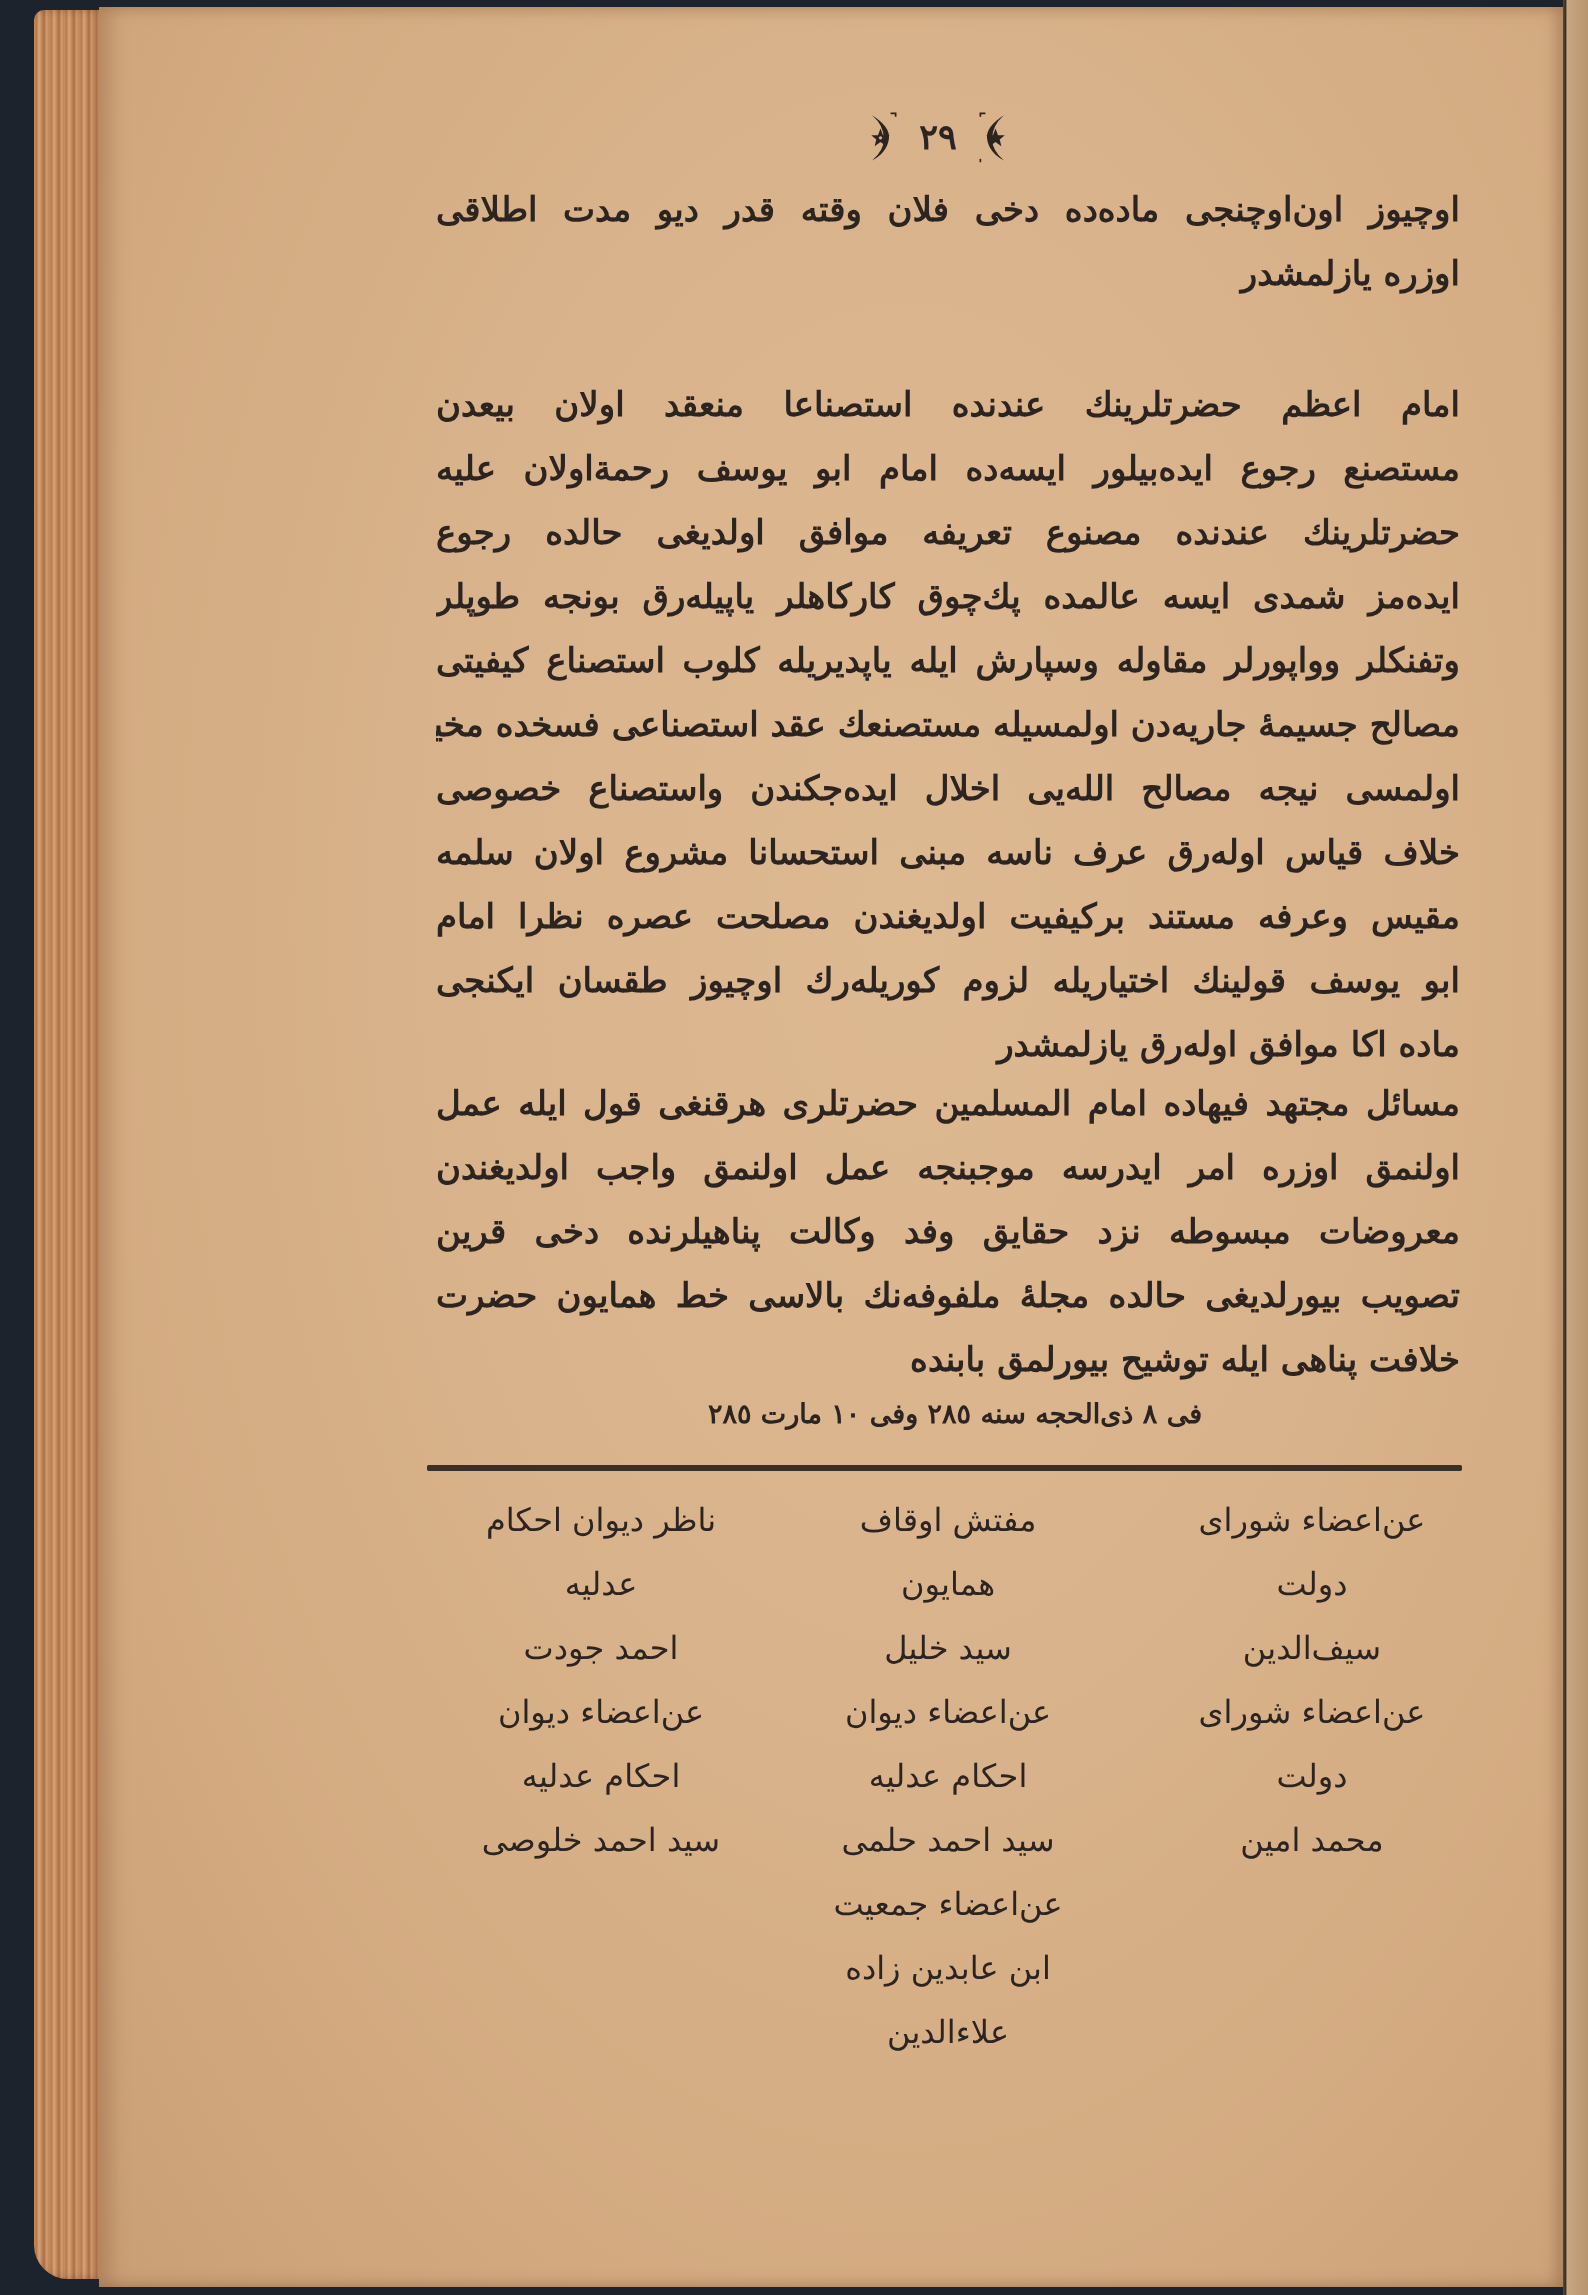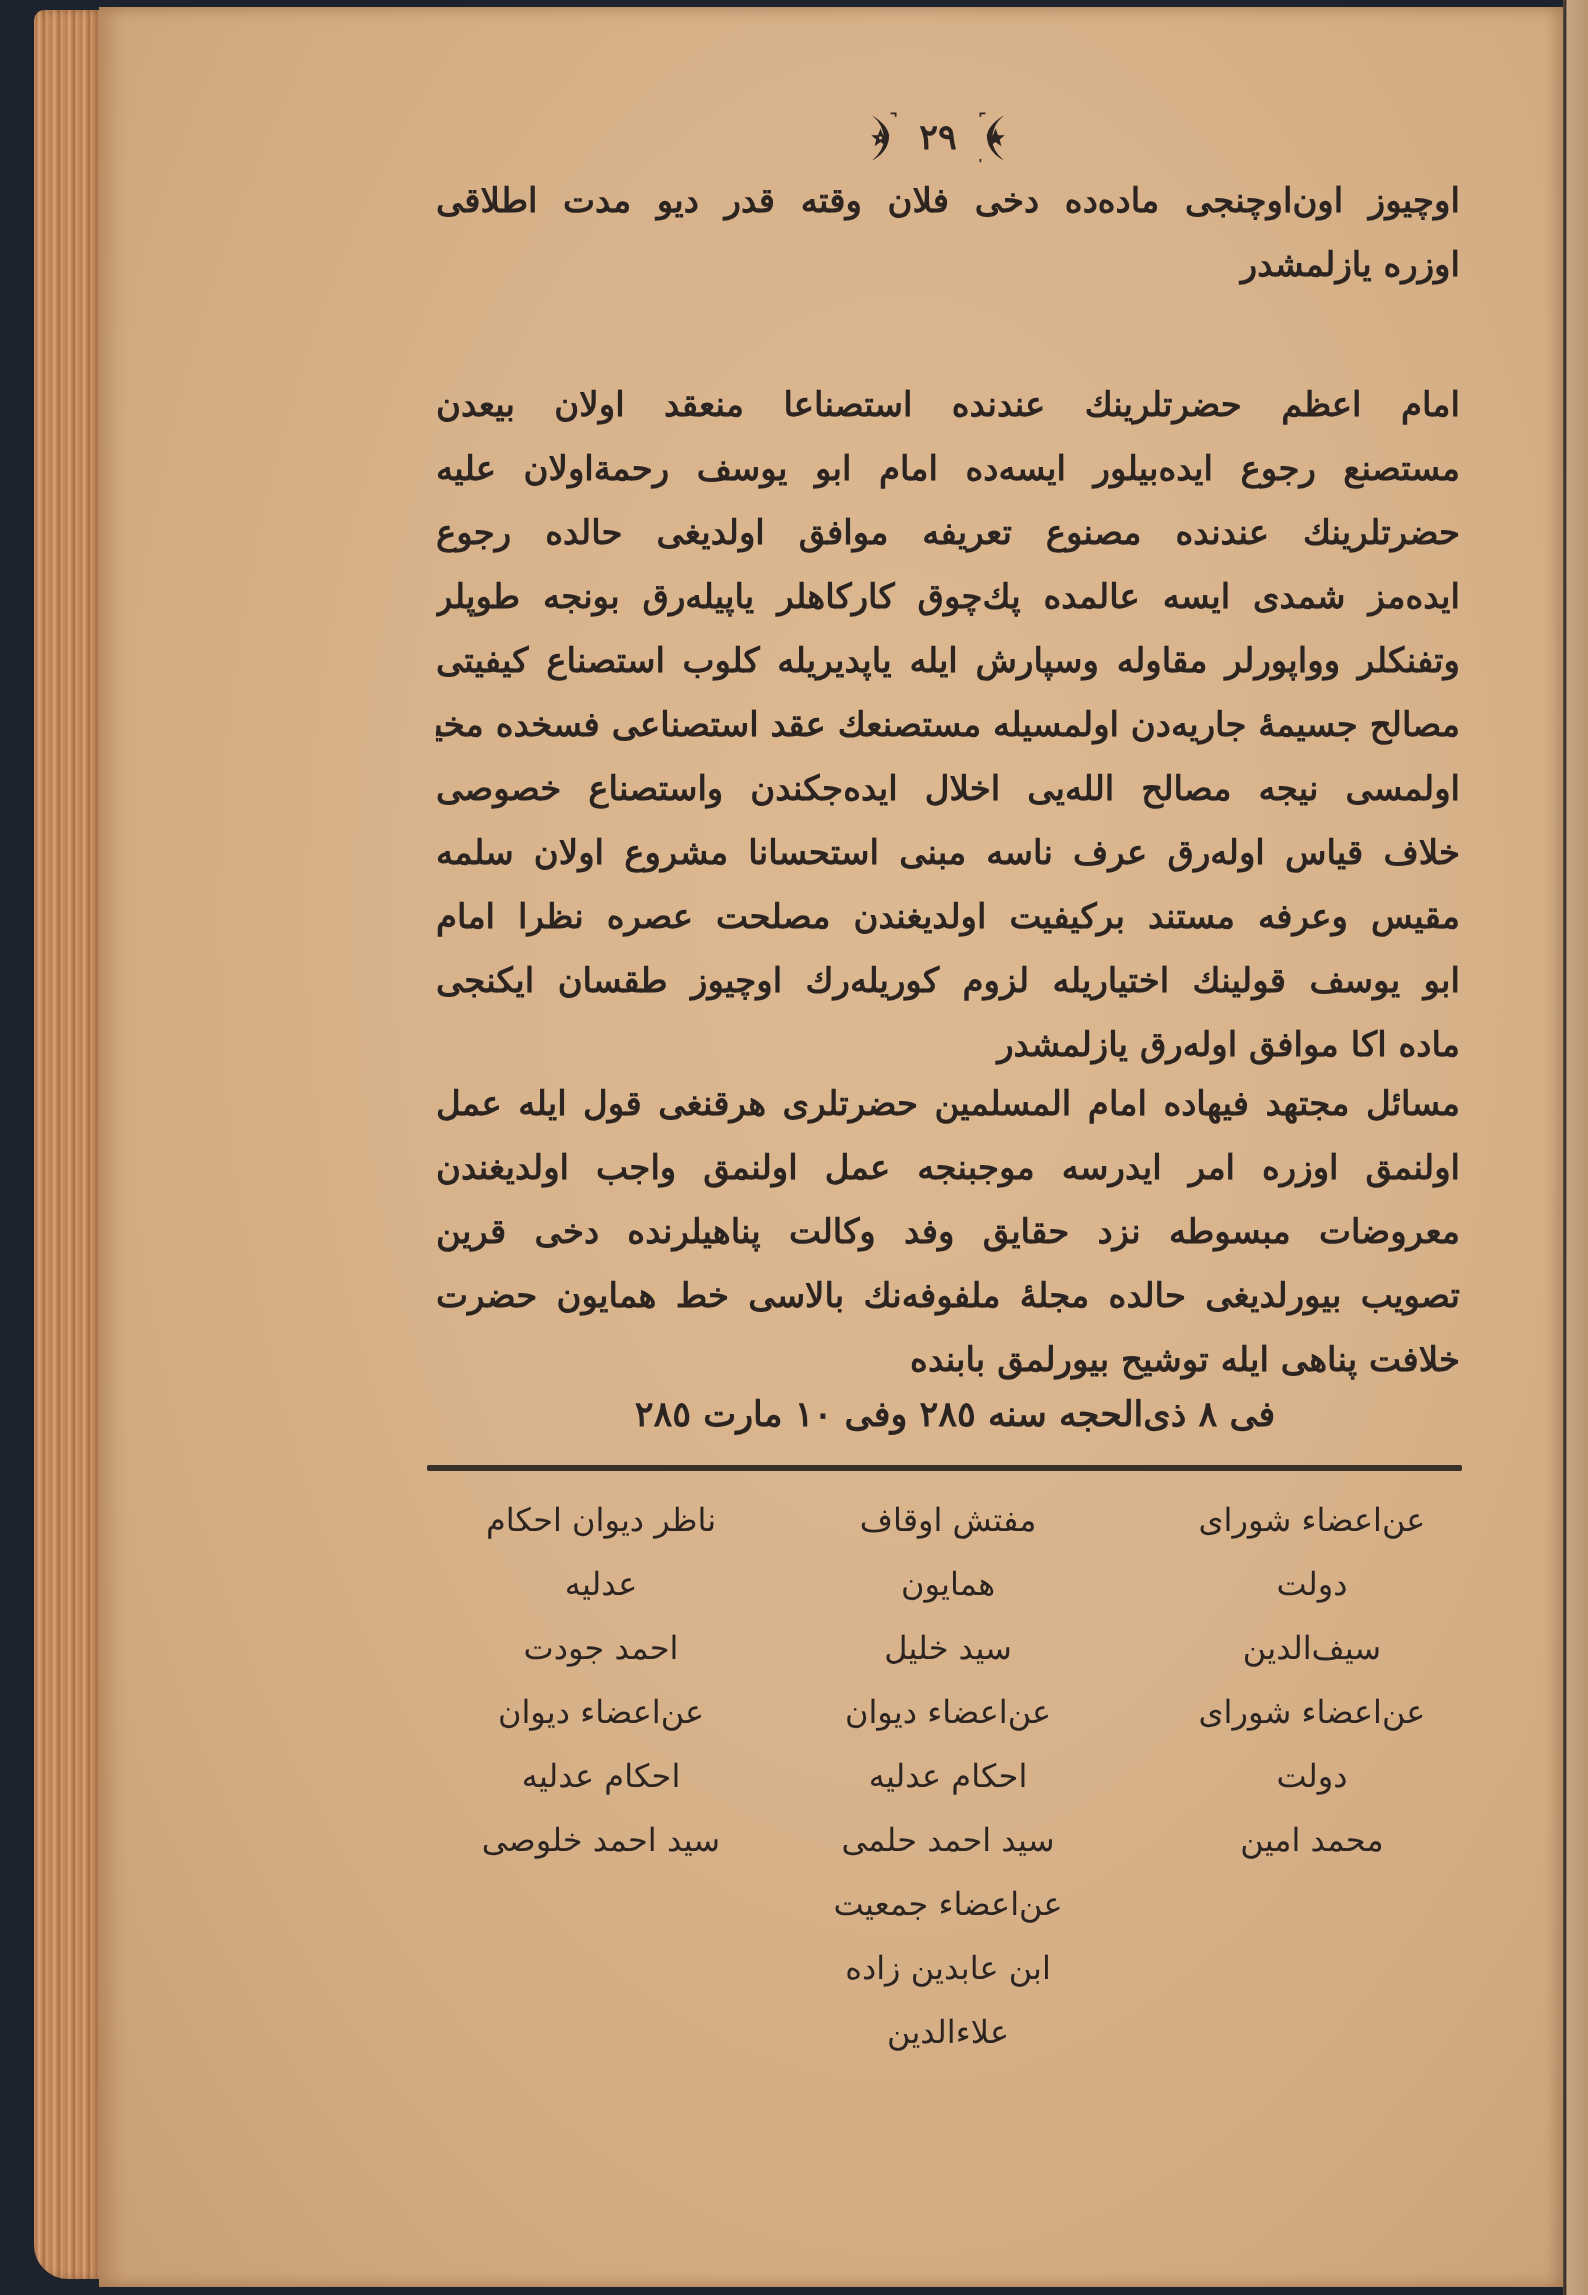--- a/index.html
+++ b/index.html
@@ -89,31 +89,31 @@
       display: block;
       white-space: nowrap;
       overflow: hidden;
       text-align: justify;
       text-align-last: justify;
       height: 64px;
     }
     .text-line.last {
       text-align-last: right;
     }
-    .para-1 { top: 168px; }
+    .para-1 { top: 177px; }
     .para-2 { top: 372px; }
     .para-3 { top: 1071px; }
     .date-line {
       position: absolute;
       left: 536px;
       top: 1389px;
       width: 838px;
       direction: rtl;
       text-align: center;
-      font-size: 35px;
+      font-size: 27px;
       font-weight: bold;
       line-height: 50px;
     }
     .rule {
       position: absolute;
       left: 427px;
       top: 1465px;
       width: 1035px;
       height: 5.9px;
       background: #3a302a;

